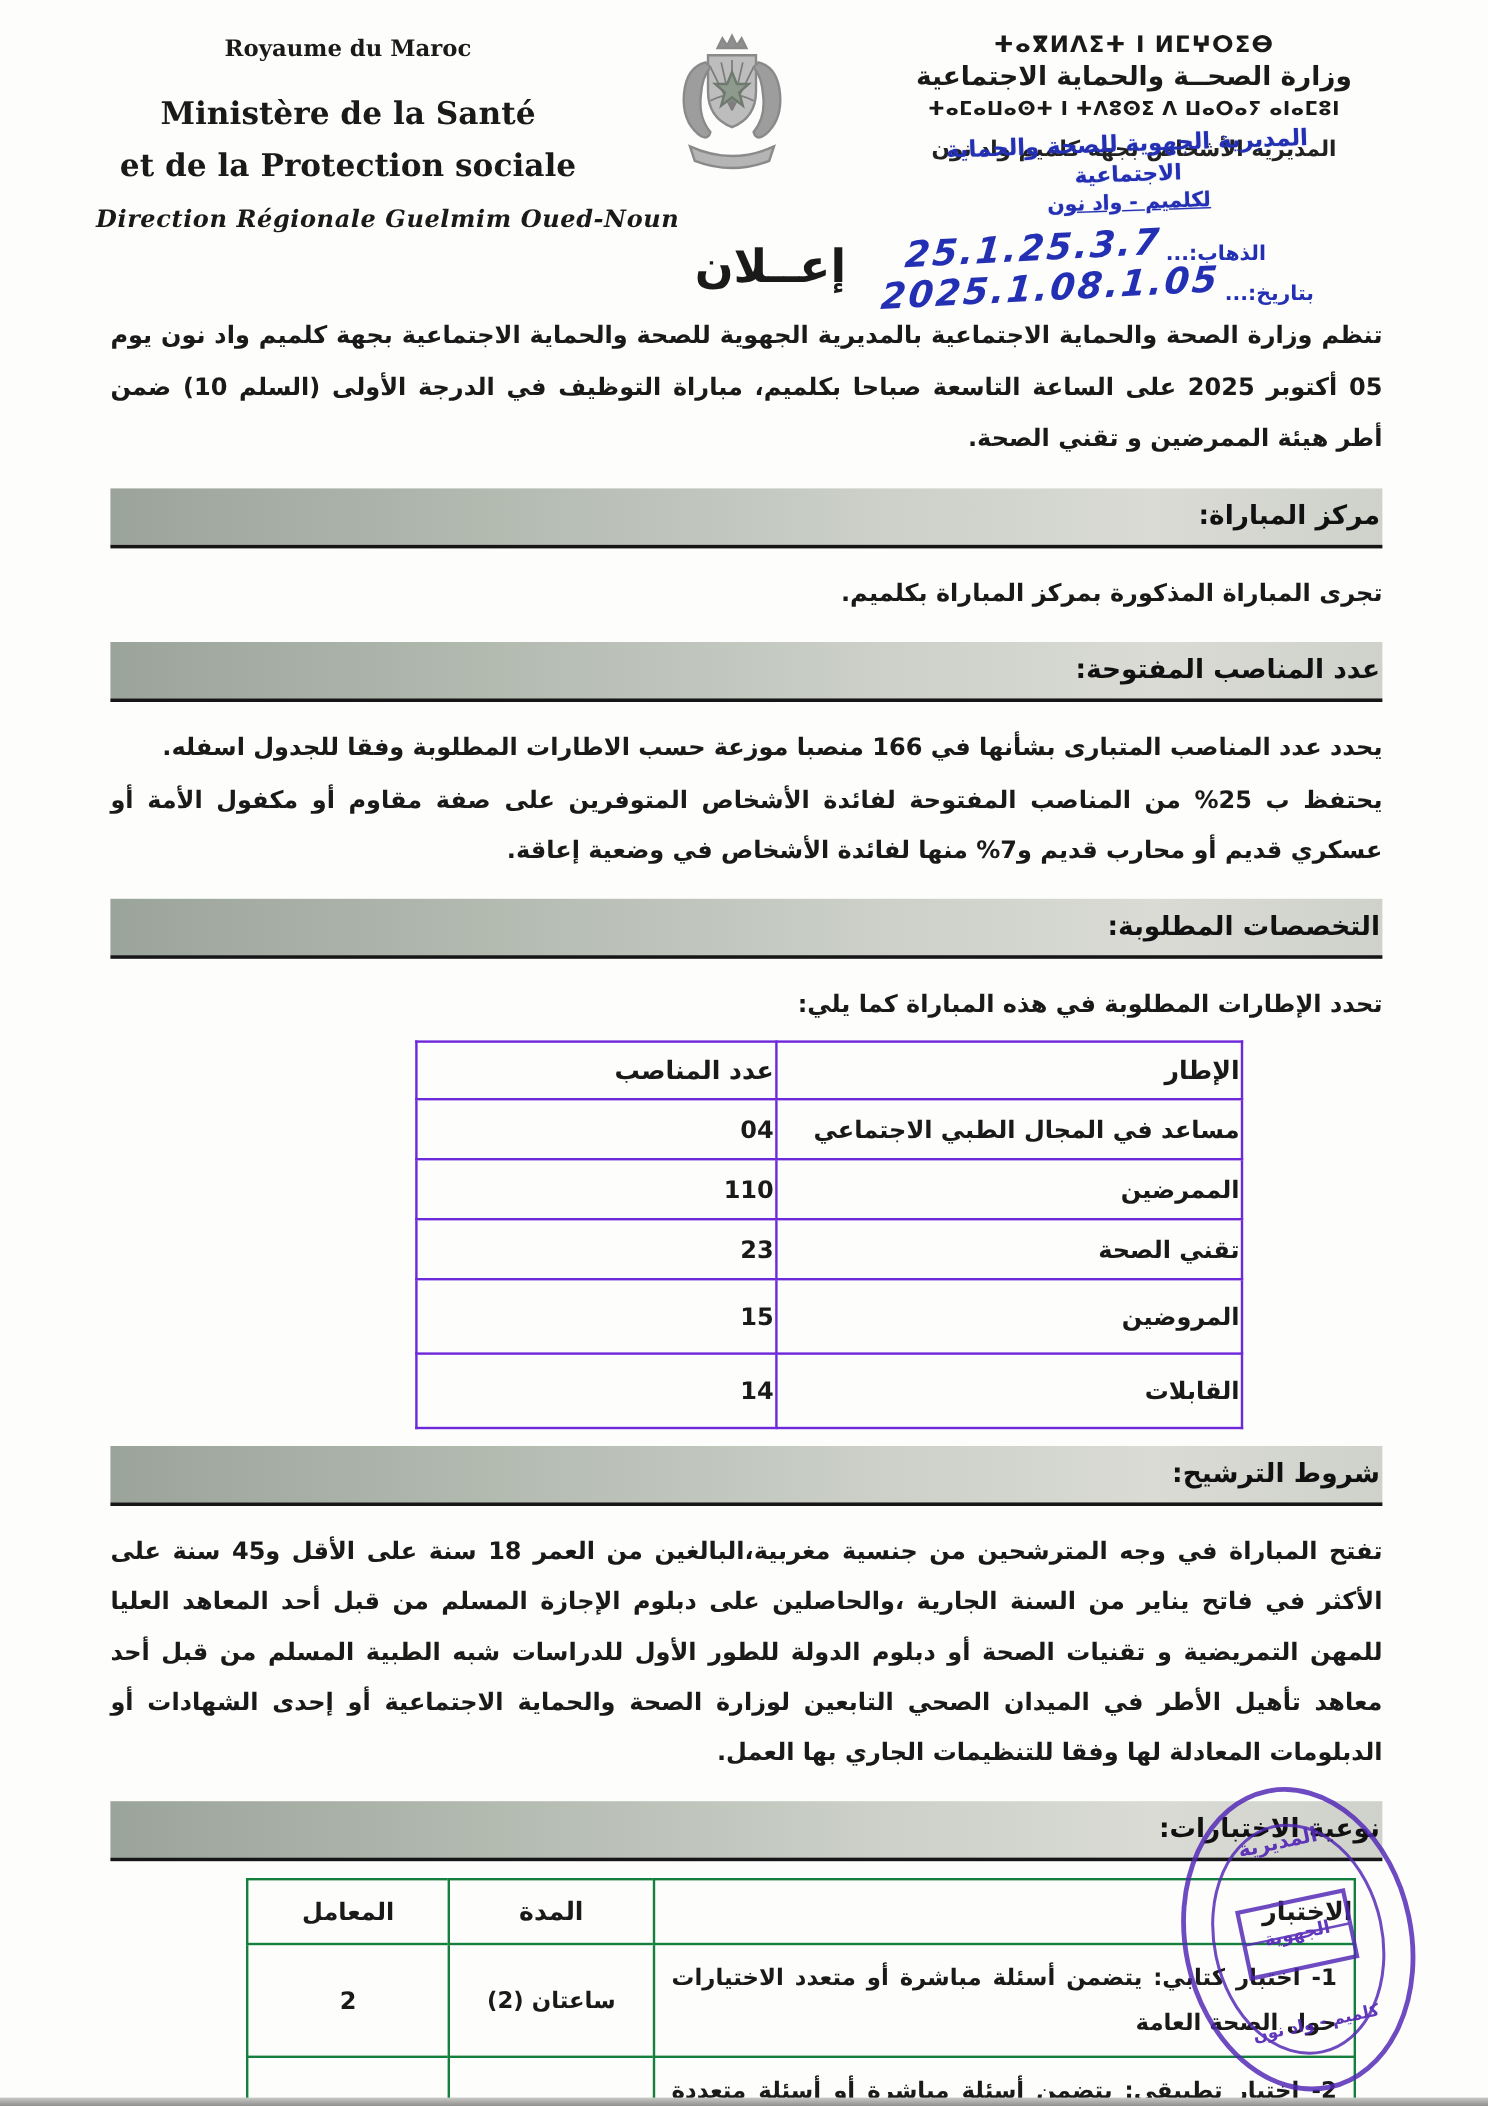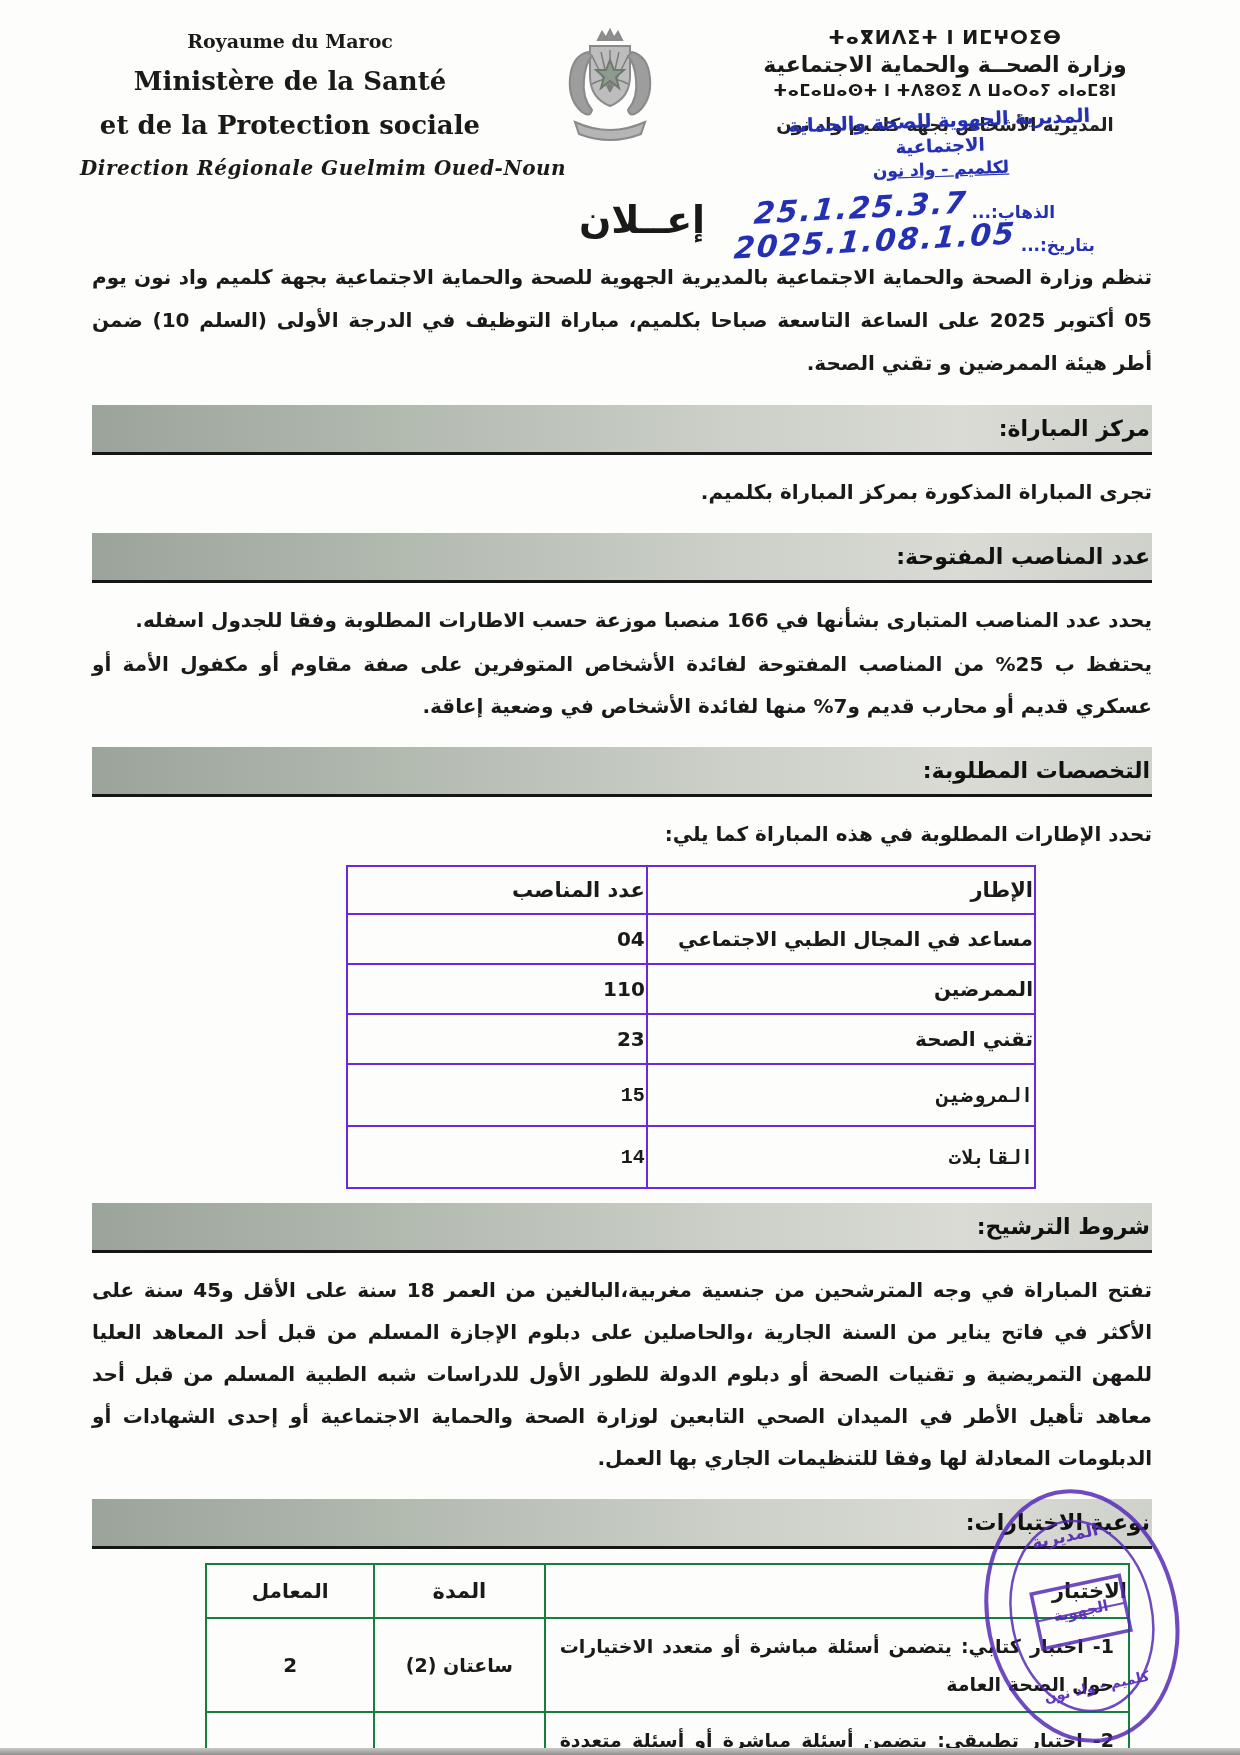--- a/index.html
+++ b/index.html
@@ -5,21 +5,21 @@
   html,body{margin:0;padding:0;background:#e8e8e6;}
   .page{
     position:relative;width:1240px;height:1755px;margin:0 auto;
     background:#fdfdfb;overflow:hidden;
     font-family:"DejaVu Sans",sans-serif;color:#1a1a1a;
   }
   
   .header{display:flex;justify-content:space-between;padding:22px 70px 0 80px;}
   .hdr-fr{width:420px;text-align:center;font-family:"DejaVu Serif",serif;font-weight:bold;}
   .hdr-fr .l1{font-size:19px;margin-top:8px;}
-  .hdr-fr .l2{font-size:26px;margin-top:14px;}
+  .hdr-fr .l2{font-size:26px;margin-top:28px;}
   .hdr-fr .l3{font-size:26px;margin-top:14px;}
   .hdr-fr .l4{font-size:20px;font-style:italic;margin-top:16px;letter-spacing:.5px;white-space:nowrap;}
   .emblem{width:130px;flex:0 0 auto;margin-top:4px;}
   .hdr-ar{width:450px;text-align:center;direction:rtl;font-weight:bold;position:relative;}
   .hdr-ar .a1{font-size:23px;}
   .hdr-ar .tf{font-size:19px;margin-top:4px;letter-spacing:1px;}
   .hdr-ar .a2{font-size:22px;margin-top:4px;}
   .hdr-ar .tf2{font-size:16px;margin-top:4px;letter-spacing:.5px;}
   .dir-line{position:relative;margin-top:14px;height:78px;}
   .dir-black{font-size:18px;color:#222;}
@@ -51,21 +51,21 @@
     background:linear-gradient(90deg,#9ba49b 0%,#b3bab0 30%,#ccd0c8 60%,#d9dbd4 82%,#cfd2cb 100%);
     border-bottom:3px solid #161616;
   }
   .body-line{font-weight:bold;font-size:20px;margin-top:16px;line-height:2.1;text-align:justify;}
   
   table{border-collapse:collapse;direction:rtl;}
   .tbl1{width:690px;margin:10px 116px 0 0;}
   .tbl1 th,.tbl1 td{border:2px solid #6d28d9;font-weight:bold;text-align:right;margin-top:36px;}
   .tbl1 th{font-size:21px;height:44px;}
   .tbl1 td{font-size:20px;height:46px;}
-  .tbl1 tr.tall td{height:58px;font-family:Liberation Mono, monospace;}
+  .tbl1 tr.tall td{height:58px;}
   .tbl1 .col-cadre{width:390px;}
   .tbl1 .col-num{width:300px;font-family:"DejaVu Sans",sans-serif;}
   .tbl2{width:925px;margin:14px 22px 0 0;}
   .tbl2 th,.tbl2 td{border:2px solid #15803d;font-weight:bold;}
   .tbl2 th{font-size:21px;height:50px;text-align:center;}
   .tbl2 td{font-size:19px;padding:8px 14px;line-height:2;}
   .tbl2 .c-exam{width:615px;text-align:justify;}
   .tbl2 .c-dur{width:150px;text-align:center;border-radius:23px;}
   .tbl2 .c-coef{width:150px;text-align:center;font-size:20px;}
   

